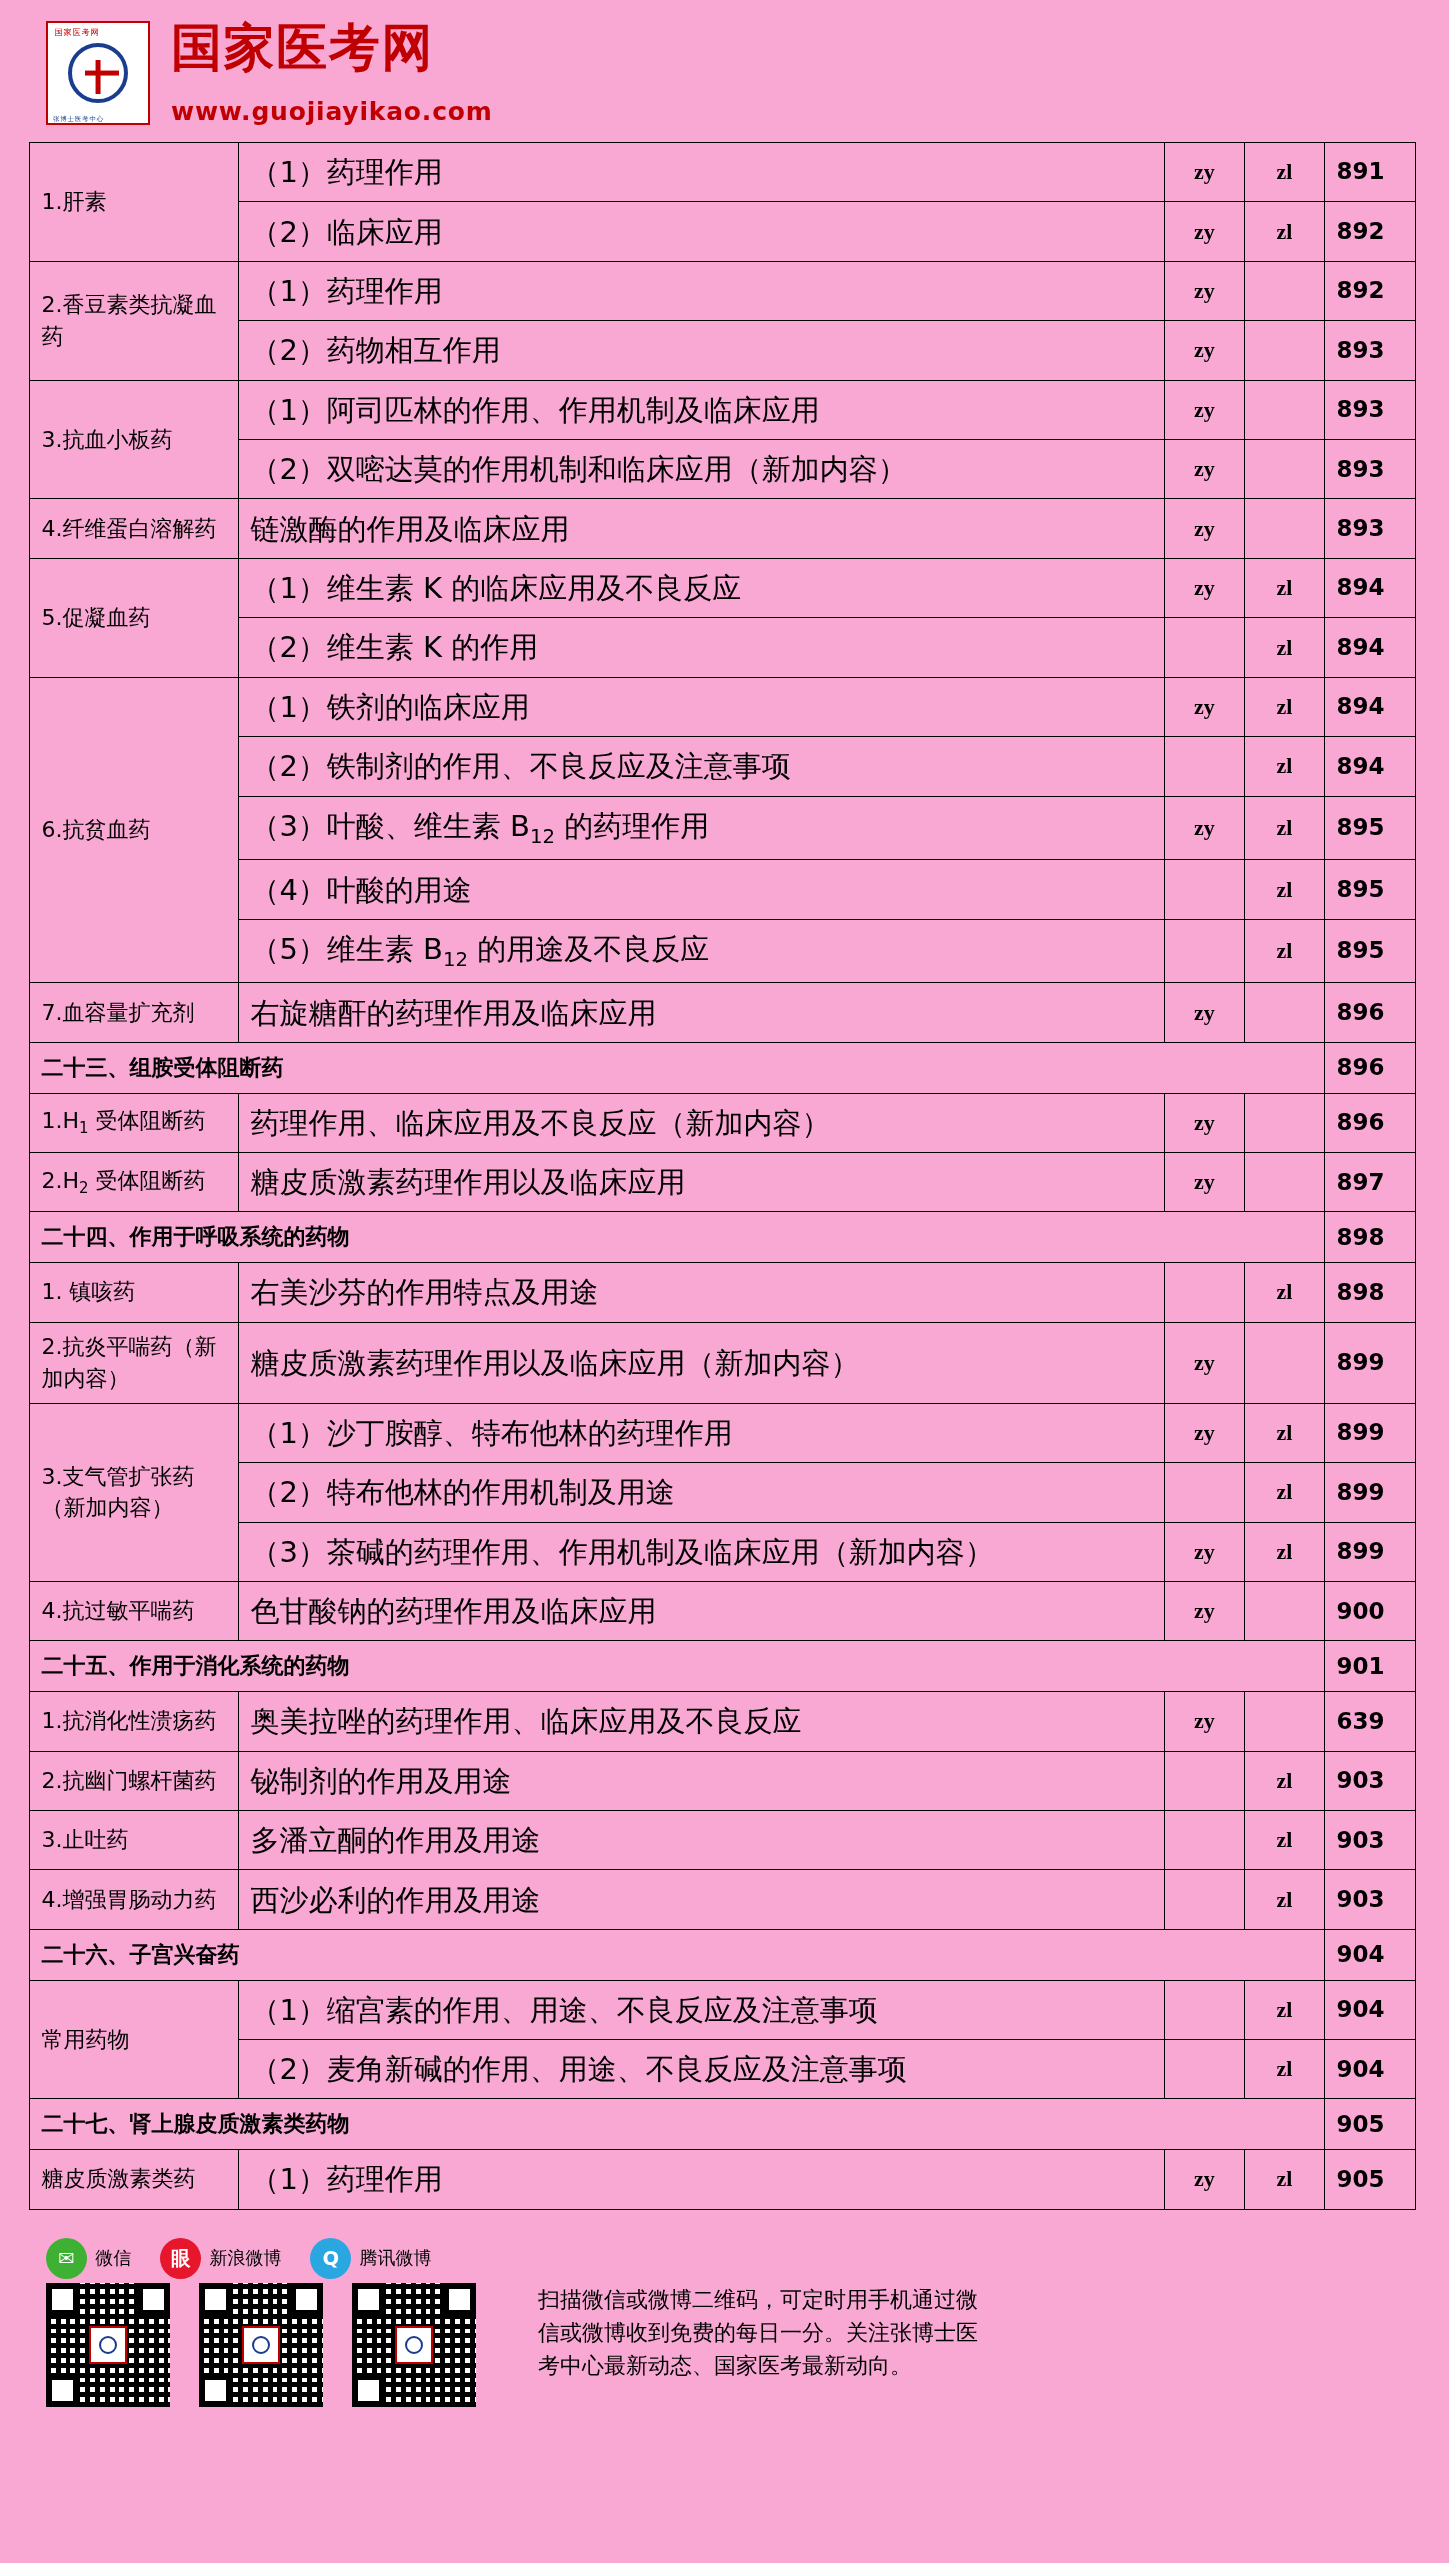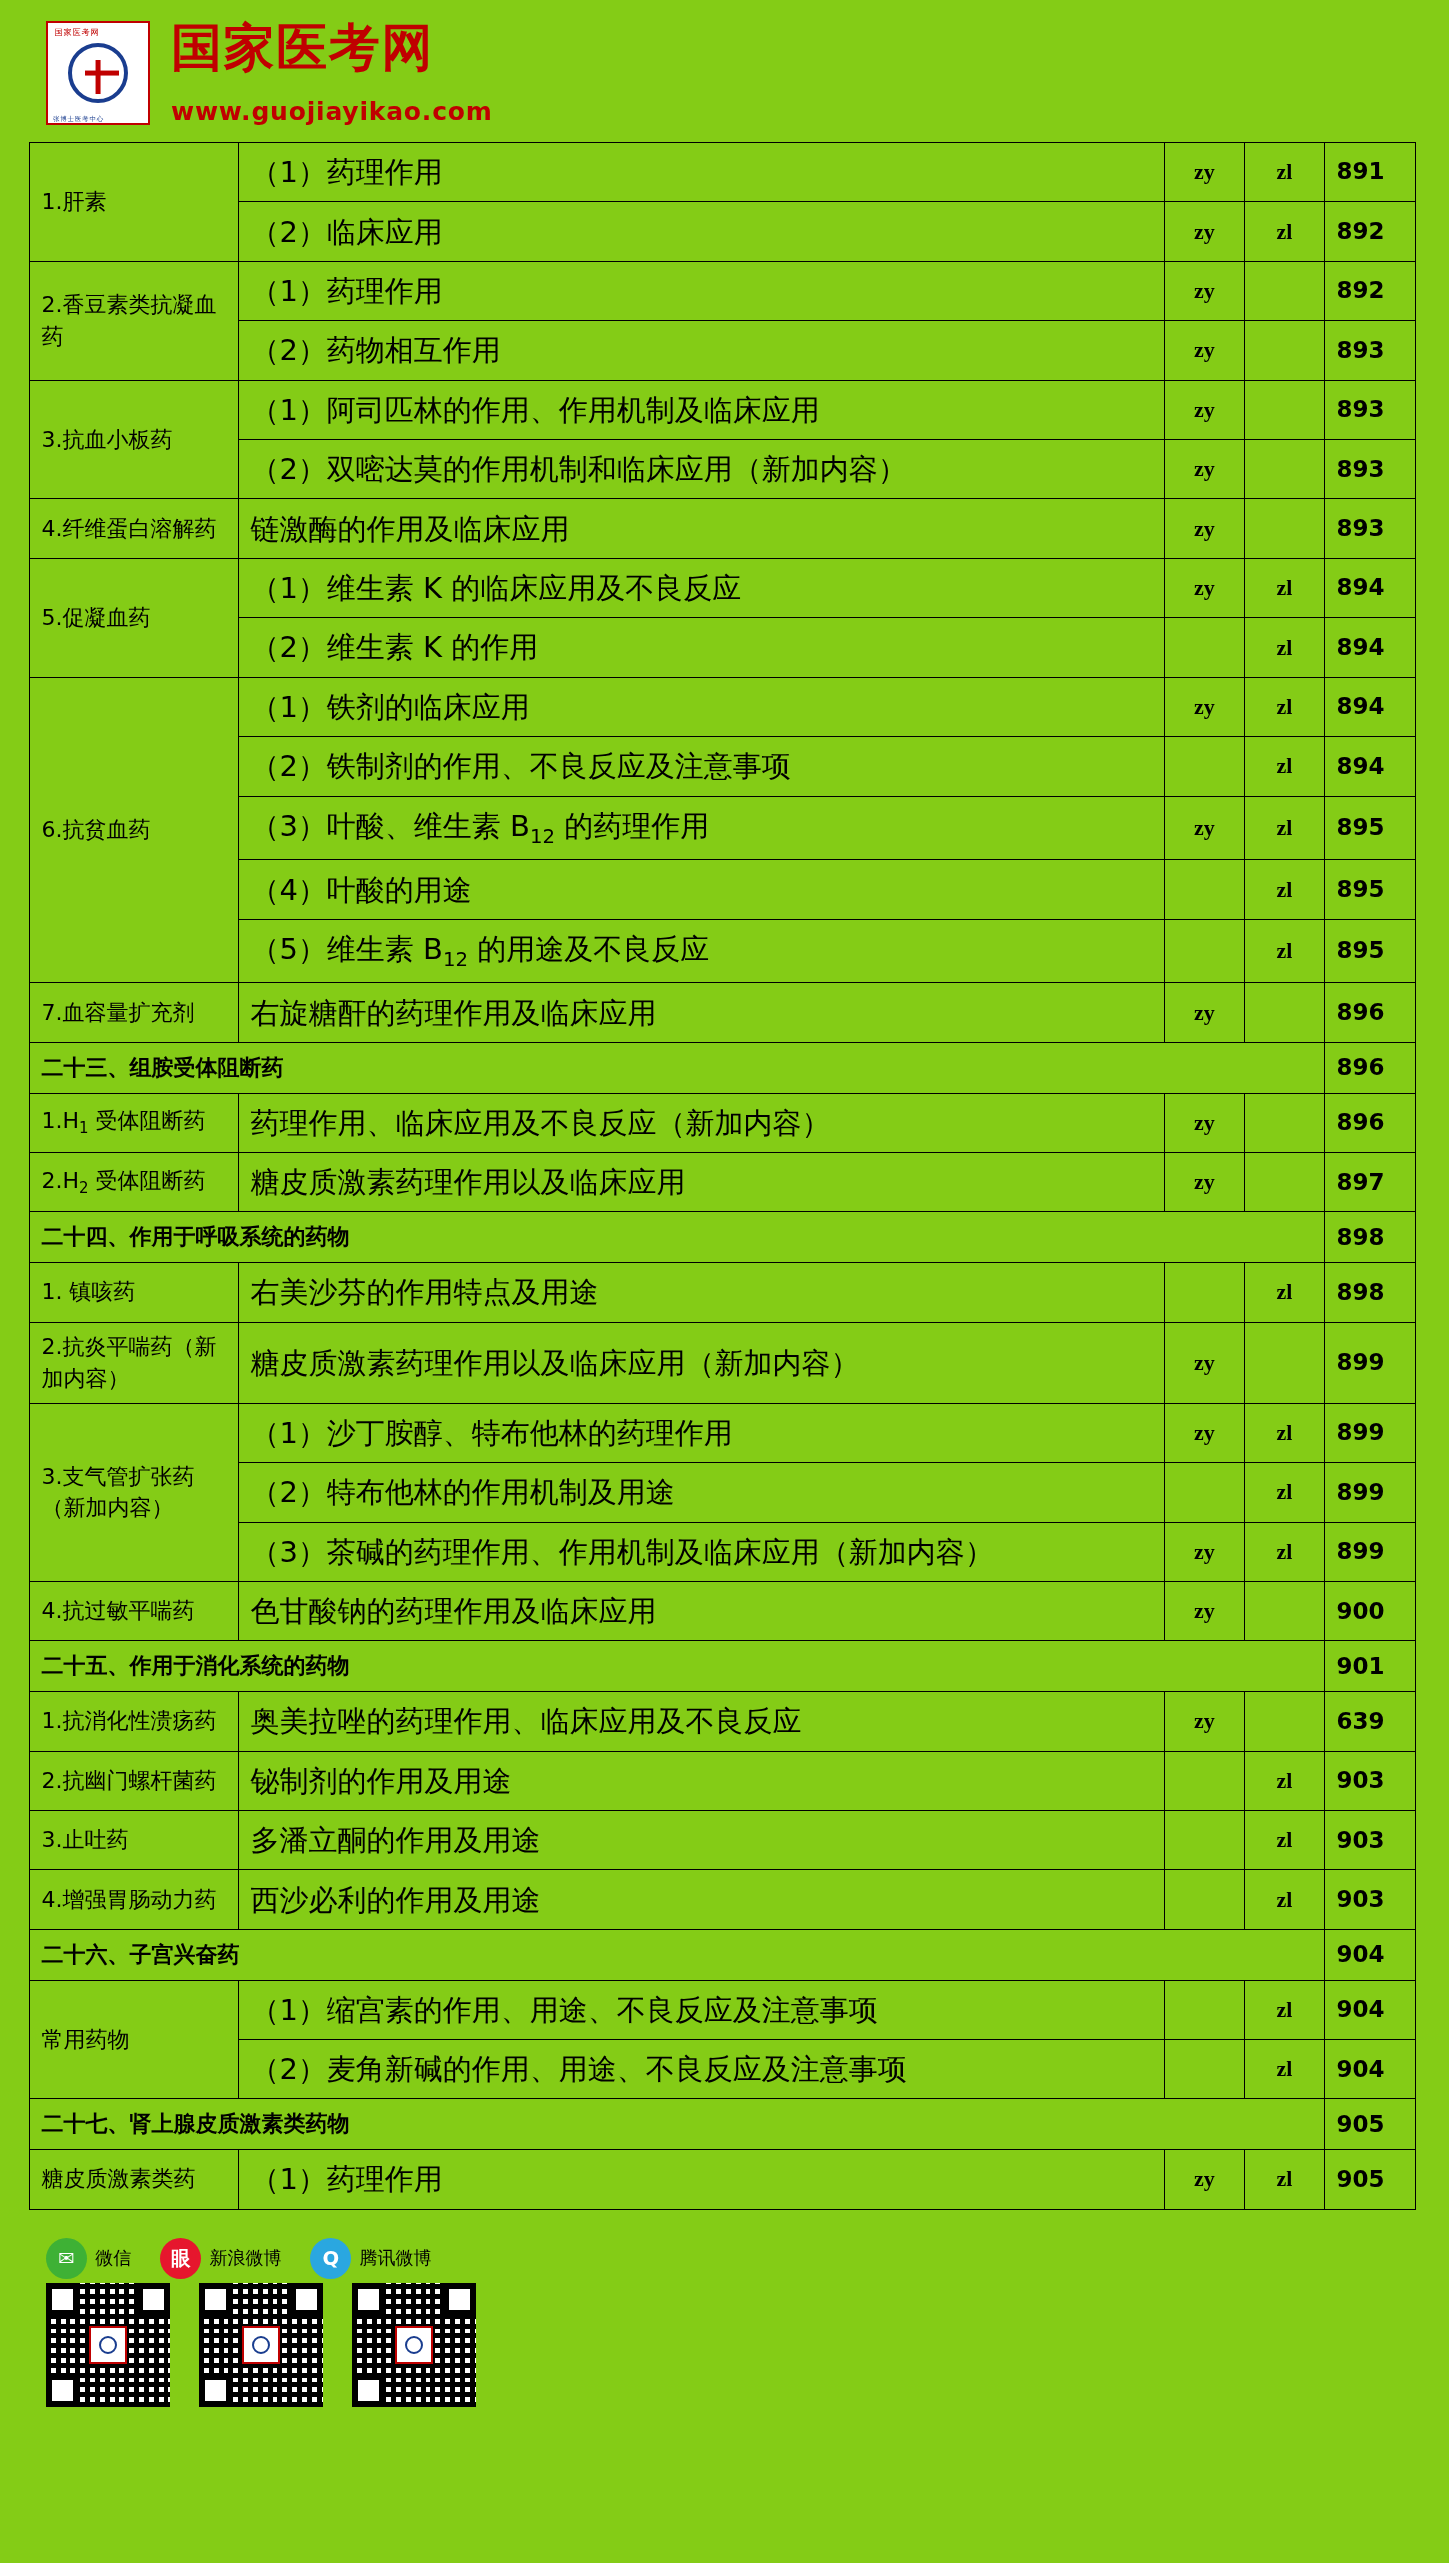--- a/index.html
+++ b/index.html
@@ -11,21 +11,21 @@
     width: 1450px;
     font-family: "DejaVu Sans", "Liberation Sans", sans-serif;
     color: #000000;
   }
   .page {
     position: relative;
     width: 1450px;
     min-height: 2563px;
     box-sizing: border-box;
     padding: 0;
-    background: #84cc16;
+    background: #f9a8d4;
   }
 
   
   .masthead {
     display: flex;
     align-items: center;
     padding: 21px 0 8.2px 46px;
     gap: 21px;
   }
   .logo-mark {
@@ -513,17 +513,18 @@
           </div>
       </div>
       <div class="qr">
         <div class="qr-eye eye-tl"></div>
         <div class="qr-eye eye-tr"></div>
         <div class="qr-eye eye-bl"></div>
         <div class="qr-center">
             <span></span>
           </div>
       </div>
+      <div class="footer-note">扫描微信或微博二维码，可定时用手机通过微信或微博收到免费的每日一分。关注张博士医考中心最新动态、国家医考最新动向。</div>
     </div>
   </div>
 
 </div>
 
 
 </body></html>

